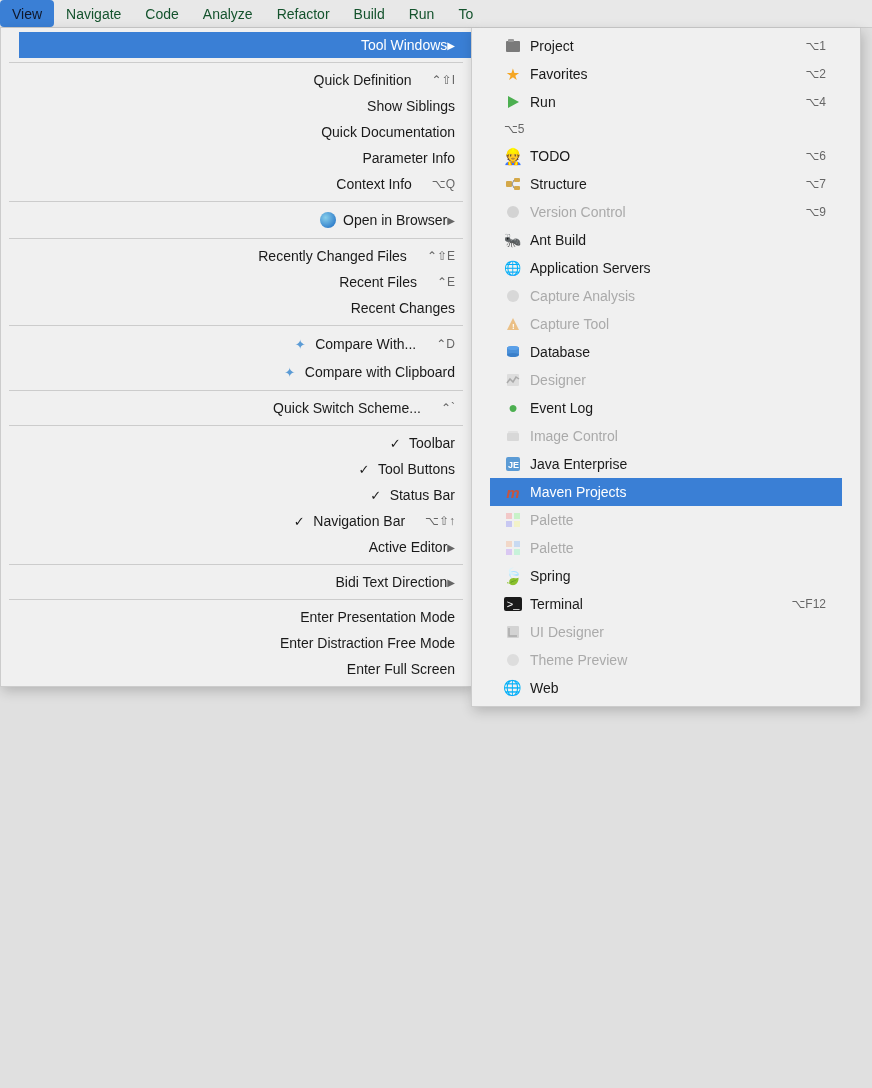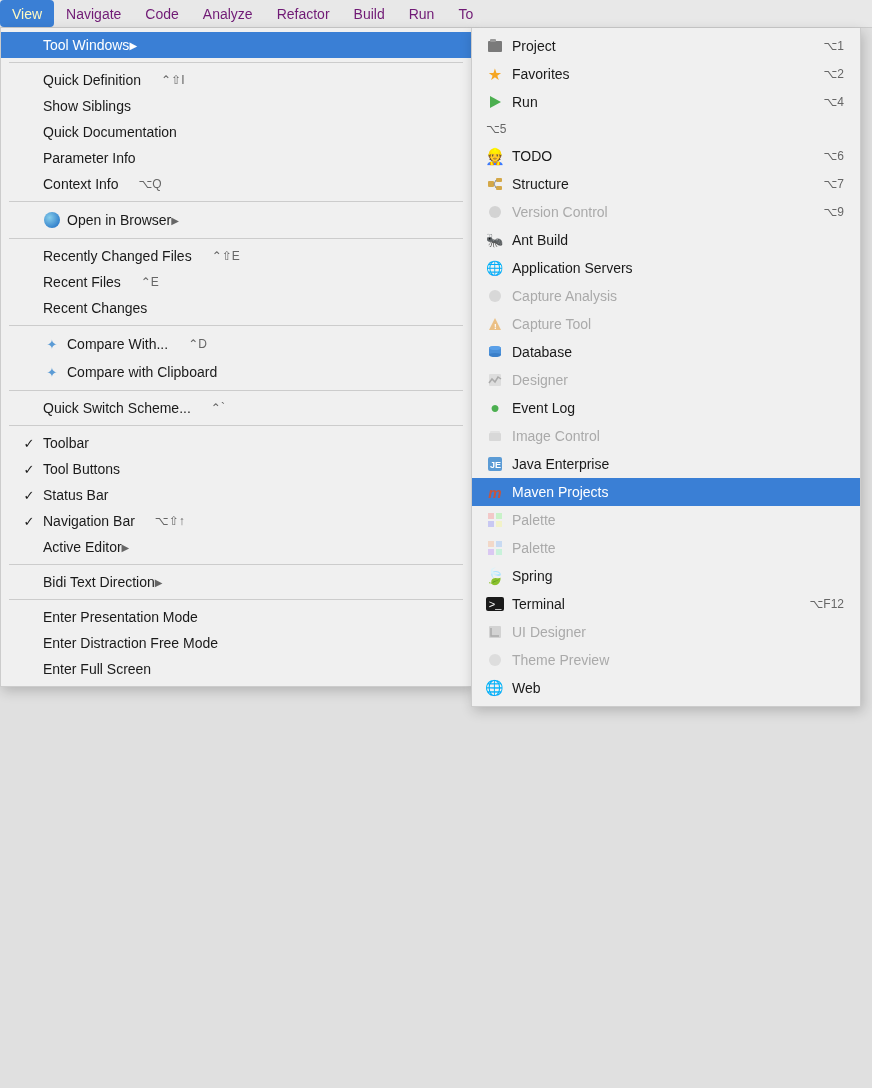--- a/index.html
+++ b/index.html
@@ -18,29 +18,29 @@
       display: flex;
       background: #e8e8e8;
       height: 28px;
       align-items: center;
       border-bottom: 1px solid #ccc;
     }
     .menu-bar-item {
       padding: 4px 12px;
       font-size: 14px;
       cursor: pointer;
-      color: #701a75;
+      color: #14532d;
       border-radius: 4px;
       height: 100%;
       display: flex;
       align-items: center;
     }
     .menu-bar-item.active {
       background: #3a7fd5;
-      color: #fef9c3;
+      color: #0f172a;
     }
 
     
     .dropdown-area {
       position: absolute;
       top: 28px;
       left: 0;
       display: flex;
     }
 
@@ -50,25 +50,26 @@
       border: 1px solid #ccc;
       border-top: none;
       width: 472px;
       box-shadow: 2px 4px 12px rgba(0,0,0,0.2);
       padding: 4px 0;
     }
 
     .menu-item {
       display: flex;
       align-items: center;
-      justify-content: flex-start;
+      justify-content: flex-end;
       padding: 5px 16px 5px 20px;
       cursor: pointer;
       color: #1a1a1a;
       min-height: 26px;
+      margin-left: 18px;
     }
     .menu-item.highlighted {
       background: #3a7fd5;
       color: white;
     }
     .menu-item-separator {
       height: 1px;
       background: #ccc;
       margin: 4px 8px;
     }
@@ -110,21 +111,21 @@
       flex-shrink: 0;
     }
 
     
     .submenu-panel {
       background: #f0f0f0;
       border: 1px solid #ccc;
       border-top: none;
       width: 390px;
       box-shadow: 2px 4px 12px rgba(0,0,0,0.2);
-      padding: 4px 0;
+      padding: 4px 18px;
       position: absolute;
       left: 471px;
       top: 0;
       text-align: right;
     }
 
     .submenu-item {
       display: flex;
       align-items: center;
       justify-content: space-between;

